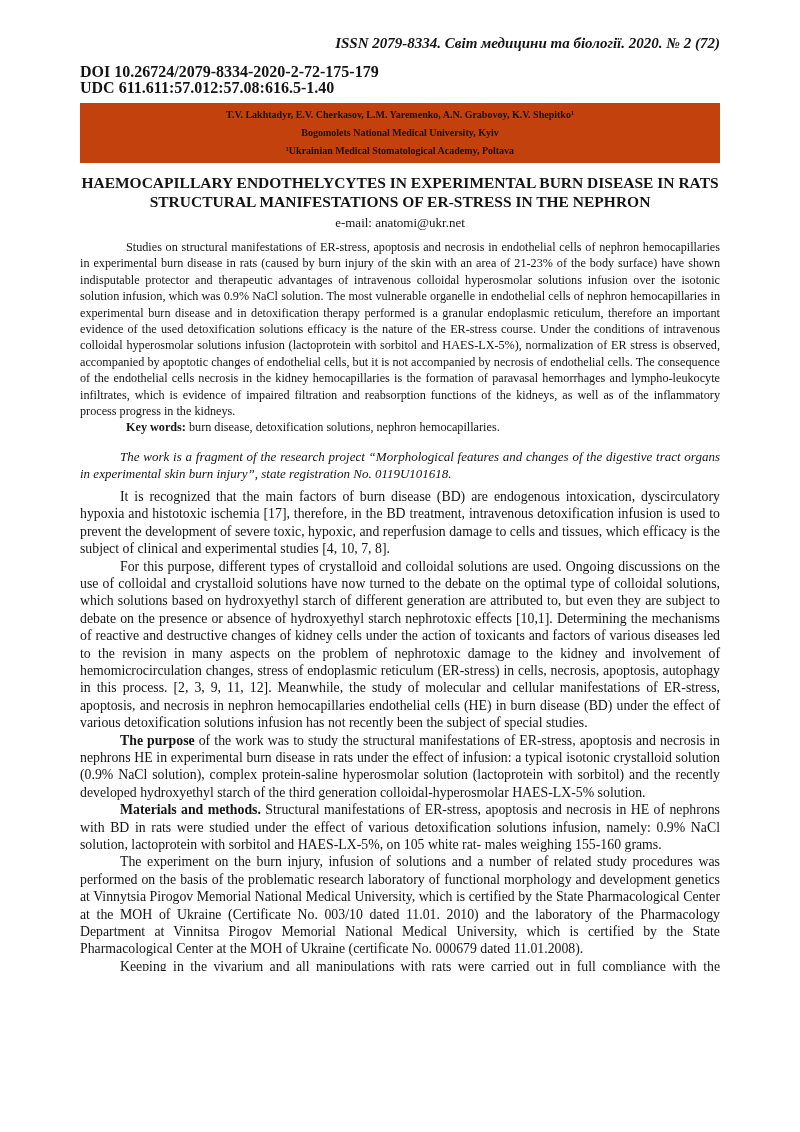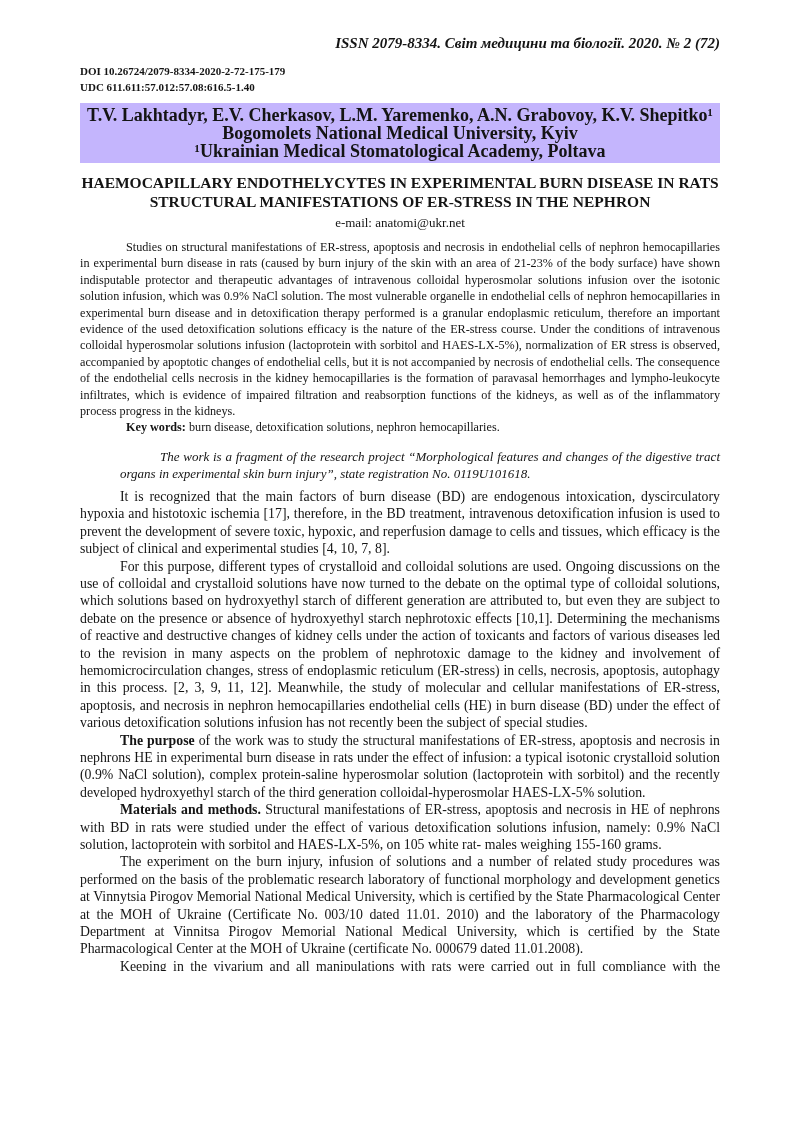--- a/index.html
+++ b/index.html
@@ -9,39 +9,39 @@
     font-family:"Liberation Serif", serif;
     color:#141414;
     display:flex; flex-direction:column;
     overflow:hidden;
   }
   .issn-line {
     text-align:right; font-weight:bold; font-style:italic;
     font-size:15px; line-height:18px;
   }
   .header-rule { height:2.5px; background:#1a1a1a; margin-top:4px; }
-  .doi-udc { margin-top:8px; font-weight:bold; font-size:11px; line-height:15.5px; }
+  .doi-udc { margin-top:8px; font-weight:bold; font-size:16px; line-height:15.5px; }
   .authors-box {
-    margin-top:8px; background:#c4b5fd; text-align:center;
-    font-weight:bold; font-size:18px; line-height:18px; padding:3px 6px;
+    margin-top:8px; background:#c2410c; text-align:center;
+    font-weight:bold; font-size:10px; line-height:18px; padding:3px 6px;
   }
   .article-title {
     margin-top:10px; text-align:center; font-weight:bold;
     font-size:15.5px; line-height:19px;
   }
   .email-line { margin-top:4px; text-align:center; font-size:13px; line-height:16px; }
   .zigzag { display:block; margin-top:6px; }
   .zigzag.bottom { margin-top:2px; }
   .abstract {
     margin-top:2px; font-size:12.2px; line-height:16.4px; text-align:justify;
   }
   .abstract p { margin:0; text-indent:46px; }
   .fragment-note {
     margin-top:10px; font-style:italic; font-size:13px; line-height:17px;
-    text-align:justify; text-indent:40px;margin-left:40px;
+    text-align:justify; text-indent:40px;
   }
   .body-text { margin-top:6px; font-size:13.8px; line-height:17.4px; text-align:justify; }
   .body-text p { margin:0; text-indent:40px; }
   .footer { margin-top:auto; }
   .copyright { font-size:12.5px; line-height:15px; padding-left:35px; }
   .page-number { text-align:center; font-size:15px; line-height:18px; margin-top:4px; }
   b { font-weight:bold; }
 </style>
 </head>
 <body>

